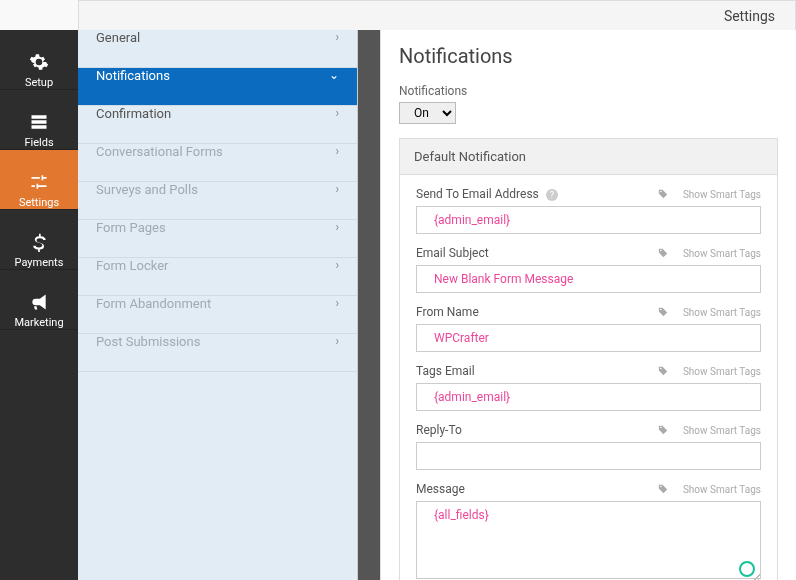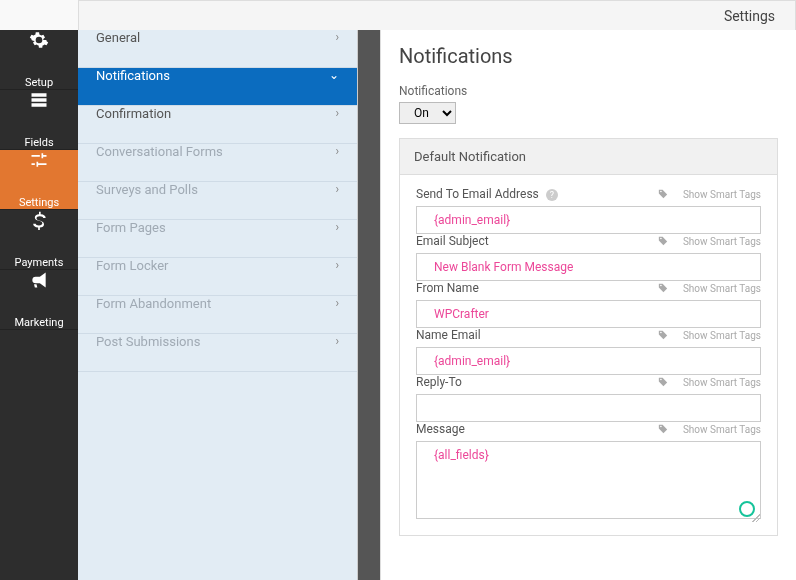--- a/index.html
+++ b/index.html
@@ -1,38 +1,38 @@
 <!DOCTYPE html>
 <html><head>
 <meta charset="utf-8">
 <style>
 *{box-sizing:border-box;margin:0;padding:0;font-family:-apple-system,BlinkMacSystemFont,"Segoe UI",Roboto,Arial,sans-serif}
 body{background:#f9f9f9;width:796px;height:580px;overflow:hidden}
 .top-bar{height:30px;background:#f5f5f5;border:1px solid #ddd;border-bottom:none;display:flex;justify-content:flex-end;align-items:center;padding:0 20px;font-size:14px;color:#444;margin-left:78px}
 .wrap{display:flex;height:550px}
 .left-nav{width:78px;background:#2d2d2d;display:flex;flex-direction:column}
-.nav-item{display:flex;flex-direction:column;align-items:center;justify-content:space-between;height:60px;color:#fff;font-size:11px;cursor:pointer;border-bottom:1px solid #222}
+.nav-item{display:flex;flex-direction:column;align-items:center;justify-content:flex-end;height:60px;color:#fff;font-size:11px;cursor:pointer;border-bottom:1px solid #222}
 .nav-item.active{background:#e27730}
 .nav-item svg{width:20px;height:20px;margin-bottom:4px;fill:#fff}
 .sub-nav{width:280px;background:#e2ecf4;border-right:1px solid #ccc;display:flex;flex-direction:column}
 .sub-item{display:flex;align-items:flex-start;justify-content:space-between;height:38px;padding:0 18px;font-size:13px;color:#555;border-bottom:1px solid #cfdbe6;cursor:pointer}
 .sub-item.selected{background:#0b6cbf;color:#fff}
 .sub-item.muted{color:#a0aab4}
 .chev{font-size:12px;color:#888}
 .sub-item.selected .chev{color:#fff}
 .gap{width:22px;background:#555}
 .content{flex:1;padding:14px 18px 10px 18px;background:#fff;overflow-y:auto;border-left:1px solid #ddd}
 .content h2{font-size:20px;font-weight:400;color:#444;margin-bottom:16px}
 .toggle-row{margin-bottom:14px}
 .toggle-row label{display:block;font-size:12px;color:#666;margin-bottom:4px}
 .toggle-row select{font-size:12px;padding:2px 10px;border:1px solid #bbb}
 .panel{border:1px solid #ddd}
 .panel-head{background:#f1f1f1;border-bottom:1px solid #ddd;padding:10px 14px;font-size:13px;color:#555}
 .panel-body{padding:12px 16px}
-.field{}
+.field{margin-bottom:12px}
 .field-head{display:flex;justify-content:space-between;align-items:center;margin-bottom:5px}
 .field-label{font-size:12px;color:#555}
 .help{display:inline-block;width:12px;height:12px;border-radius:50%;background:#ccc;color:#fff;font-size:9px;text-align:center;line-height:12px;margin-left:4px}
 .smart{font-size:10px;color:#aaa;cursor:pointer;display:flex;align-items:center;gap:15px}
 .smart svg{width:10px;height:10px;fill:#aaa}
 .field input,.field textarea{width:100%;border:1px solid #ccc;padding:6px 17px;font-size:12px;color:#ec4899}
 .field textarea{height:78px;resize:none;position:relative}
 .ta-wrap{position:relative}
 .grammarly{position:absolute;right:6px;bottom:6px;width:16px;height:16px;border:2px solid #15c39a;border-radius:50%}
 .resize-handle{position:absolute;right:1px;bottom:1px;width:8px;height:8px;background:linear-gradient(135deg,transparent 50%,#bbb 50%,#bbb 60%,transparent 60%,transparent 70%,#bbb 70%,#bbb 80%,transparent 80%)}
@@ -167,21 +167,21 @@
                   <path d="M2 2h9l11 11-9 9L2 11V2zm5 6a2 2 0 100-4 2 2 0 000 4z"></path>
                 </svg>
                 <span>Show Smart Tags</span>
               </span>
           </div>
           <input type="text" value="WPCrafter" style="">
         </div>
 
         <div class="field">
           <div class="field-head">
-            <span class="field-label">Name Email</span>
+            <span class="field-label">Tags Email</span>
             <span class="smart">
                 <svg viewBox="0 0 24 24">
                   <path d="M2 2h9l11 11-9 9L2 11V2zm5 6a2 2 0 100-4 2 2 0 000 4z"></path>
                 </svg>
                 <span>Show Smart Tags</span>
               </span>
           </div>
           <input type="text" value="{admin_email}" style="">
         </div>
 

